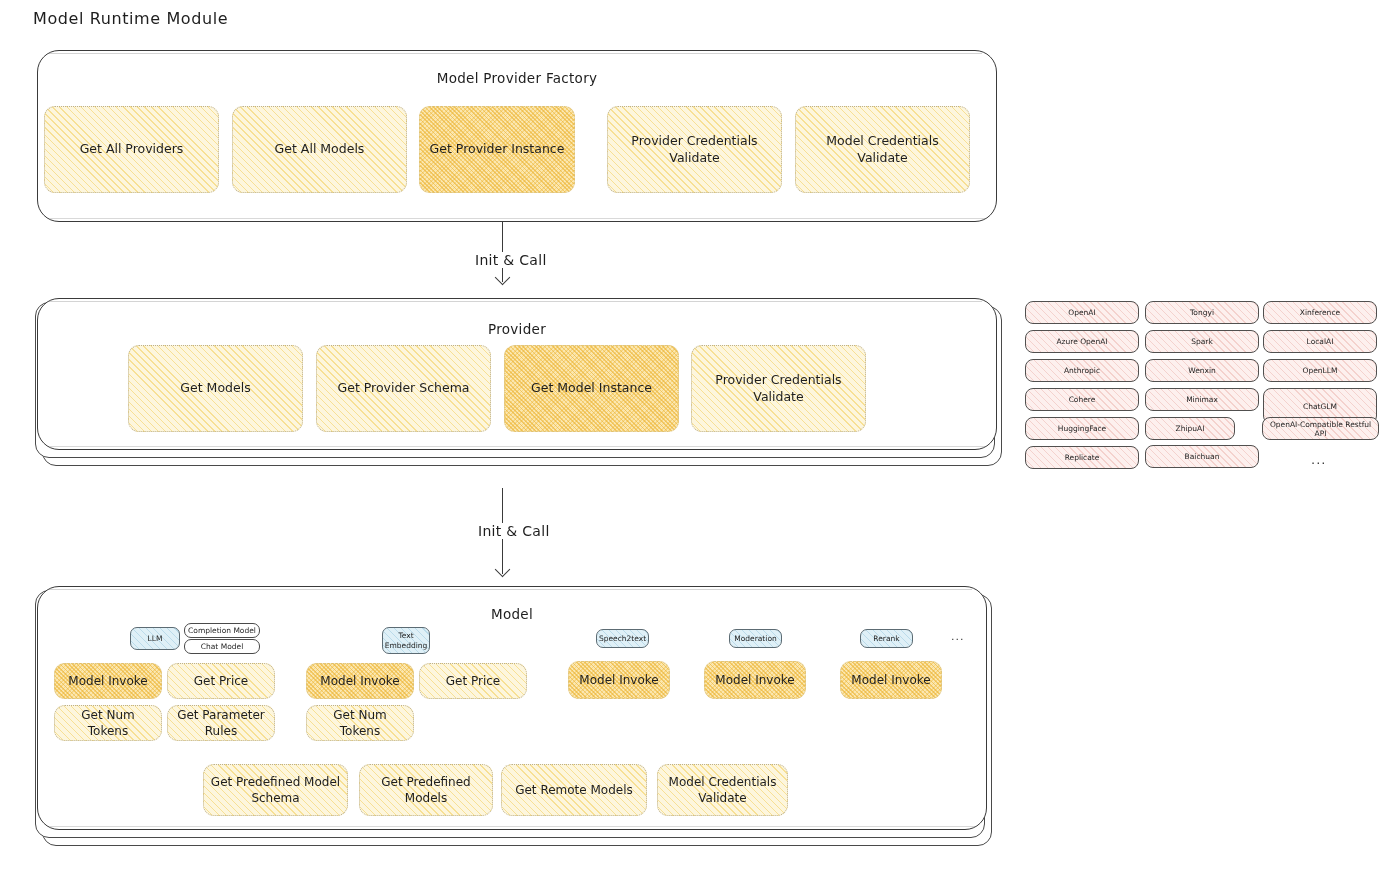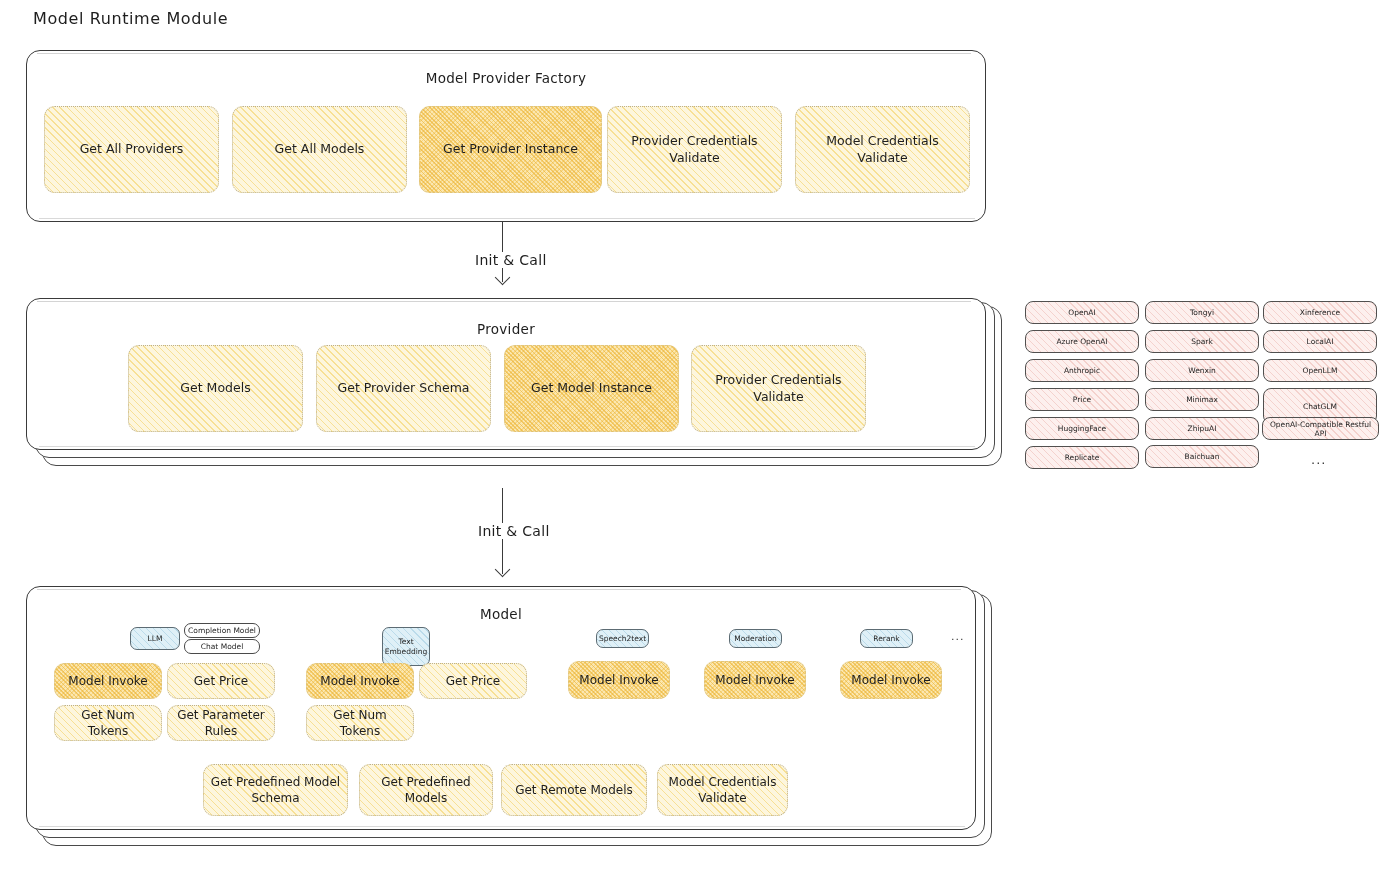--- a/index.html
+++ b/index.html
@@ -21,22 +21,23 @@
   #page-title {
     position: absolute; left: 33px; top: 9px;
     font-size: 16px; letter-spacing: .6px;
     color: #1e1e1e; white-space: nowrap;
   }
 
   
   .hbox {
     position: absolute;
     border: 1.4px solid #3a3a3a;
-    border-radius: 14px;
+    border-radius: 22px;
     background: #ffffff;
+    margin-left: 11px;
   }
   .hbox.shadowline::after {
     
     content: "";
     position: absolute; left: 10px; right: 14px; top: 2px; height: 1px;
     background: rgba(120,120,120,.32);
   }
   .hbox.shadowline::before {
     content: "";
     position: absolute; left: 12px; right: 10px; bottom: 2px; height: 1px;
@@ -156,21 +157,21 @@
 
   <div class="hbox shadowline" style="left:26px; top:50px; width:960px; height:172px;">
     <div class="ctitle" style="top:19px;">Model Provider Factory</div>
   </div>
   <div class="node" style="left:44px; top:106px; width:175px; height:87px;">
     <span>Get All Providers</span>
   </div>
   <div class="node" style="left:232px; top:106px; width:175px; height:87px;">
     <span>Get All Models</span>
   </div>
-  <div class="node strong" style="left:419px; top:106px; width:183px; height:87px;align-items:center;">
+  <div class="node strong" style="left:419px; top:106px; width:156px; height:87px;align-items:center;">
     <span>Get Provider Instance</span>
   </div>
   <div class="node" style="left:607px; top:106px; width:175px; height:87px;">
     <span>Provider Credentials Validate</span>
   </div>
   <div class="node" style="left:795px; top:106px; width:175px; height:87px;">
     <span>Model Credentials Validate</span>
   </div>
 
   <div class="arrow-line" style="left:502px; top:222px; height:60px;"></div>
@@ -198,42 +199,42 @@
   <div class="chip" style="left:1025px; top:301px; width:114px; height:23px;">
     <span>OpenAI</span>
     </div>
   <div class="chip" style="left:1025px; top:330px; width:114px; height:23px;">
     <span>Azure OpenAI</span>
     </div>
   <div class="chip" style="left:1025px; top:359px; width:114px; height:23px;">
     <span>Anthropic</span>
     </div>
   <div class="chip" style="left:1025px; top:388px; width:114px; height:23px;">
-    <span>Price</span>
+    <span>Cohere</span>
     </div>
   <div class="chip" style="left:1025px; top:417px; width:114px; height:23px;">
     <span>HuggingFace</span>
     </div>
   <div class="chip" style="left:1025px; top:446px; width:114px; height:23px;">
     <span>Replicate</span>
     </div>
 
   <div class="chip" style="left:1145px; top:301px; width:114px; height:23px;">
     <span>Tongyi</span>
     </div>
   <div class="chip" style="left:1145px; top:330px; width:114px; height:23px;">
     <span>Spark</span>
     </div>
   <div class="chip" style="left:1145px; top:359px; width:114px; height:23px;">
     <span>Wenxin</span>
     </div>
   <div class="chip" style="left:1145px; top:388px; width:114px; height:23px;">
     <span>Minimax</span>
     </div>
-  <div class="chip" style="left:1145px; top:417px; width:114px; height:23px;">
+  <div class="chip" style="left:1145px; top:417px; width:90px; height:23px;">
     <span>ZhipuAI</span>
     </div>
   <div class="chip" style="left:1145px; top:445px; width:114px; height:23px;">
     <span>Baichuan</span>
     </div>
 
   <div class="chip" style="left:1263px; top:301px; width:114px; height:23px;">
     <span>Xinference</span>
     </div>
   <div class="chip" style="left:1263px; top:330px; width:114px; height:23px;">
@@ -275,21 +276,21 @@
   <div class="node sm" style="left:167px; top:663px; width:108px; height:36px;">
     <span>Get Price</span>
   </div>
   <div class="node sm" style="left:54px; top:705px; width:108px; height:36px;">
     <span>Get Num Tokens</span>
   </div>
   <div class="node sm" style="left:167px; top:705px; width:108px; height:36px;">
     <span>Get Parameter Rules</span>
   </div>
 
-  <div class="tag" style="left:382px; top:627px; width:48px; height:39px;">
+  <div class="tag" style="left:382px; top:627px; width:48px; height:27px;">
     <span>Text Embedding</span>
   </div>
   <div class="node strong sm" style="left:306px; top:663px; width:108px; height:36px;">
     <span>Model Invoke</span>
   </div>
   <div class="node sm" style="left:419px; top:663px; width:108px; height:36px;">
     <span>Get Price</span>
   </div>
   <div class="node sm" style="left:306px; top:705px; width:108px; height:36px;">
     <span>Get Num Tokens</span>

